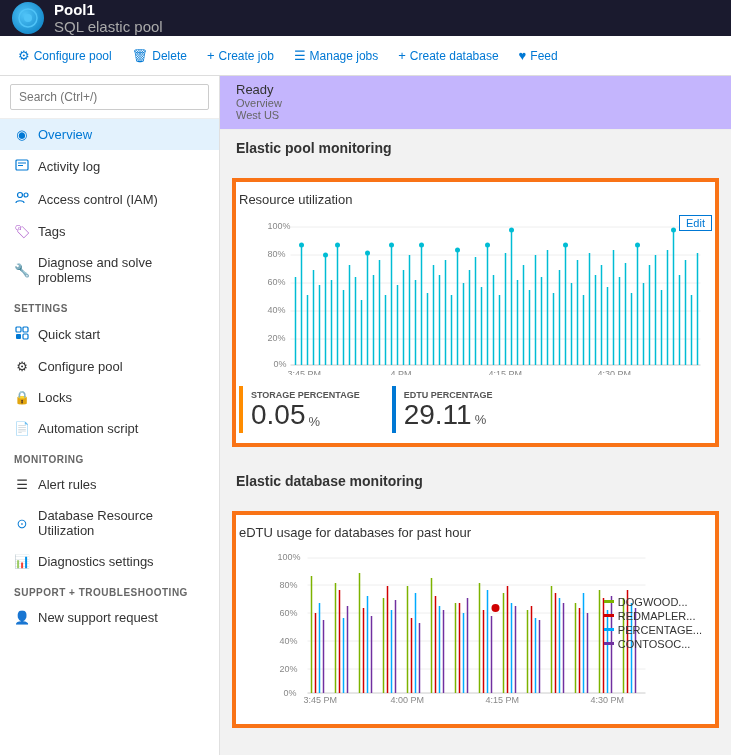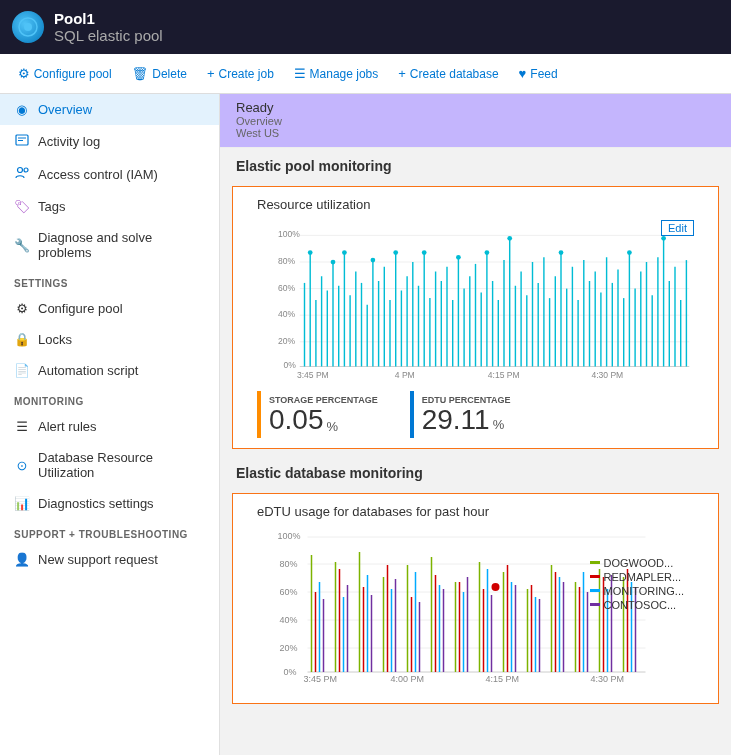--- a/index.html
+++ b/index.html
@@ -5,21 +5,21 @@
     * { box-sizing: border-box; margin: 0; padding: 0; }
     body { font-family: 'Segoe UI', Arial, sans-serif; font-size: 13px; background: #f2f2f2; color: #333; display: flex; flex-direction: column; height: 755px; width: 731px; overflow: hidden; }
 
     
     .top-header {
       background: #1a1a2e;
       color: #fff;
       display: flex;
       align-items: center;
       padding: 6px 12px;
-      height: 54px;
+      height: 36px;
       flex-shrink: 0;
     }
     .top-header .logo-circle {
       width: 32px; height: 32px;
       border-radius: 50%;
       background: radial-gradient(circle at 40% 40%, #4fc3f7, #0277bd);
       display: flex; align-items: center; justify-content: center;
       margin-right: 10px;
       font-size: 10px; color: white; font-weight: bold;
     }
@@ -115,23 +115,23 @@
 
     .section-title {
       font-size: 14px;
       font-weight: 600;
       padding: 10px 16px 6px;
       color: #333;
     }
 
     .card {
       background: #fff;
-      margin: 6px 12px;
-      border: 1px solid #f97316;
-      padding: 10px 24px;
+      margin: 16px 12px;
+      border: 4px solid #f97316;
+      padding: 10px 3px;
     }
     .card-title {
       font-size: 13px;
       font-weight: 500;
       margin-bottom: 8px;
       color: #333;
     }
 
     
     .chart-container {
@@ -170,21 +170,21 @@
     .metric-unit { font-size: 13px; color: #555; }
 
     
     .legend {
       display: flex;
       flex-direction: column;
       gap: 2px;
       font-size: 11px;
       position: absolute;
       right: 10px;
-      top: 30px;
+      top: 48px;
     }
     .legend-item { display: flex; align-items: center; gap: 4px; }
     .legend-dot { width: 10px; height: 3px; flex-shrink: 0; }
   </style>
 </head>
 <body>
 
 <div class="top-header">
   <div class="logo-circle">
     <svg width="20" height="20" viewBox="0 0 20 20">
@@ -221,20 +221,23 @@
   </button>
   <button class="toolbar-btn">
     <span class="tb-icon">♥</span>
     <span>Feed</span>
   </button>
 </div>
 
 <div class="main-layout">
 
   <div class="sidebar">
+    <div class="search-box">
+      <input type="text" placeholder="Search (Ctrl+/)" style="">
+    </div>
 
     <div class="sidebar-item active">
       <span class="si-icon" style="color:#0078d4;">◉</span>
       <span>Overview</span>
     </div>
     <div class="sidebar-item">
       <span class="si-icon" style="color:#0078d4;">
         <svg width="14" height="14" viewBox="0 0 14 14">
             <rect x="1" y="2" width="12" height="10" rx="1" fill="none" stroke="#0078d4" stroke-width="1.2"></rect>
             <line x1="3" y1="5" x2="11" y2="5" stroke="#0078d4" stroke-width="1"></line>
@@ -256,20 +259,31 @@
     <div class="sidebar-item">
       <span class="si-icon" style="color:#a852c8;">🏷</span>
       <span>Tags</span>
     </div>
     <div class="sidebar-item">
       <span class="si-icon">🔧</span>
       <span>Diagnose and solve problems</span>
     </div>
 
     <div class="section-label">SETTINGS</div>
+    <div class="sidebar-item">
+      <span class="si-icon" style="color:#0078d4;">
+        <svg width="14" height="14" viewBox="0 0 14 14">
+            <rect x="1" y="1" width="5" height="5" rx="1" fill="none" stroke="#0078d4" stroke-width="1.2"></rect>
+            <rect x="8" y="1" width="5" height="5" rx="1" fill="none" stroke="#0078d4" stroke-width="1.2"></rect>
+            <rect x="1" y="8" width="5" height="5" rx="1" fill="#0078d4"></rect>
+            <rect x="8" y="8" width="5" height="5" rx="1" fill="none" stroke="#0078d4" stroke-width="1.2"></rect>
+          </svg>
+      </span>
+      <span>Quick start</span>
+    </div>
     <div class="sidebar-item">
       <span class="si-icon">⚙</span>
       <span>Configure pool</span>
     </div>
     <div class="sidebar-item">
       <span class="si-icon">🔒</span>
       <span>Locks</span>
     </div>
     <div class="sidebar-item">
       <span class="si-icon">📄</span>
@@ -453,21 +467,21 @@
           <div class="legend-item">
             <div class="legend-dot" style="background:#7cb300;"></div>
             <span>DOGWOOD...</span>
           </div>
           <div class="legend-item">
             <div class="legend-dot" style="background:#d00000;"></div>
             <span>REDMAPLER...</span>
           </div>
           <div class="legend-item">
             <div class="legend-dot" style="background:#00aaff;"></div>
-            <span>MONITORING...</span>
+            <span>PERCENTAGE...</span>
           </div>
           <div class="legend-item">
             <div class="legend-dot" style="background:#7030a0;"></div>
             <span>CONTOSOC...</span>
           </div>
         </div>
 
         <svg class="chart-svg" height="155" viewBox="0 0 400 155">
 
           <text x="2" y="12" font-size="9" fill="#888">100%</text>

